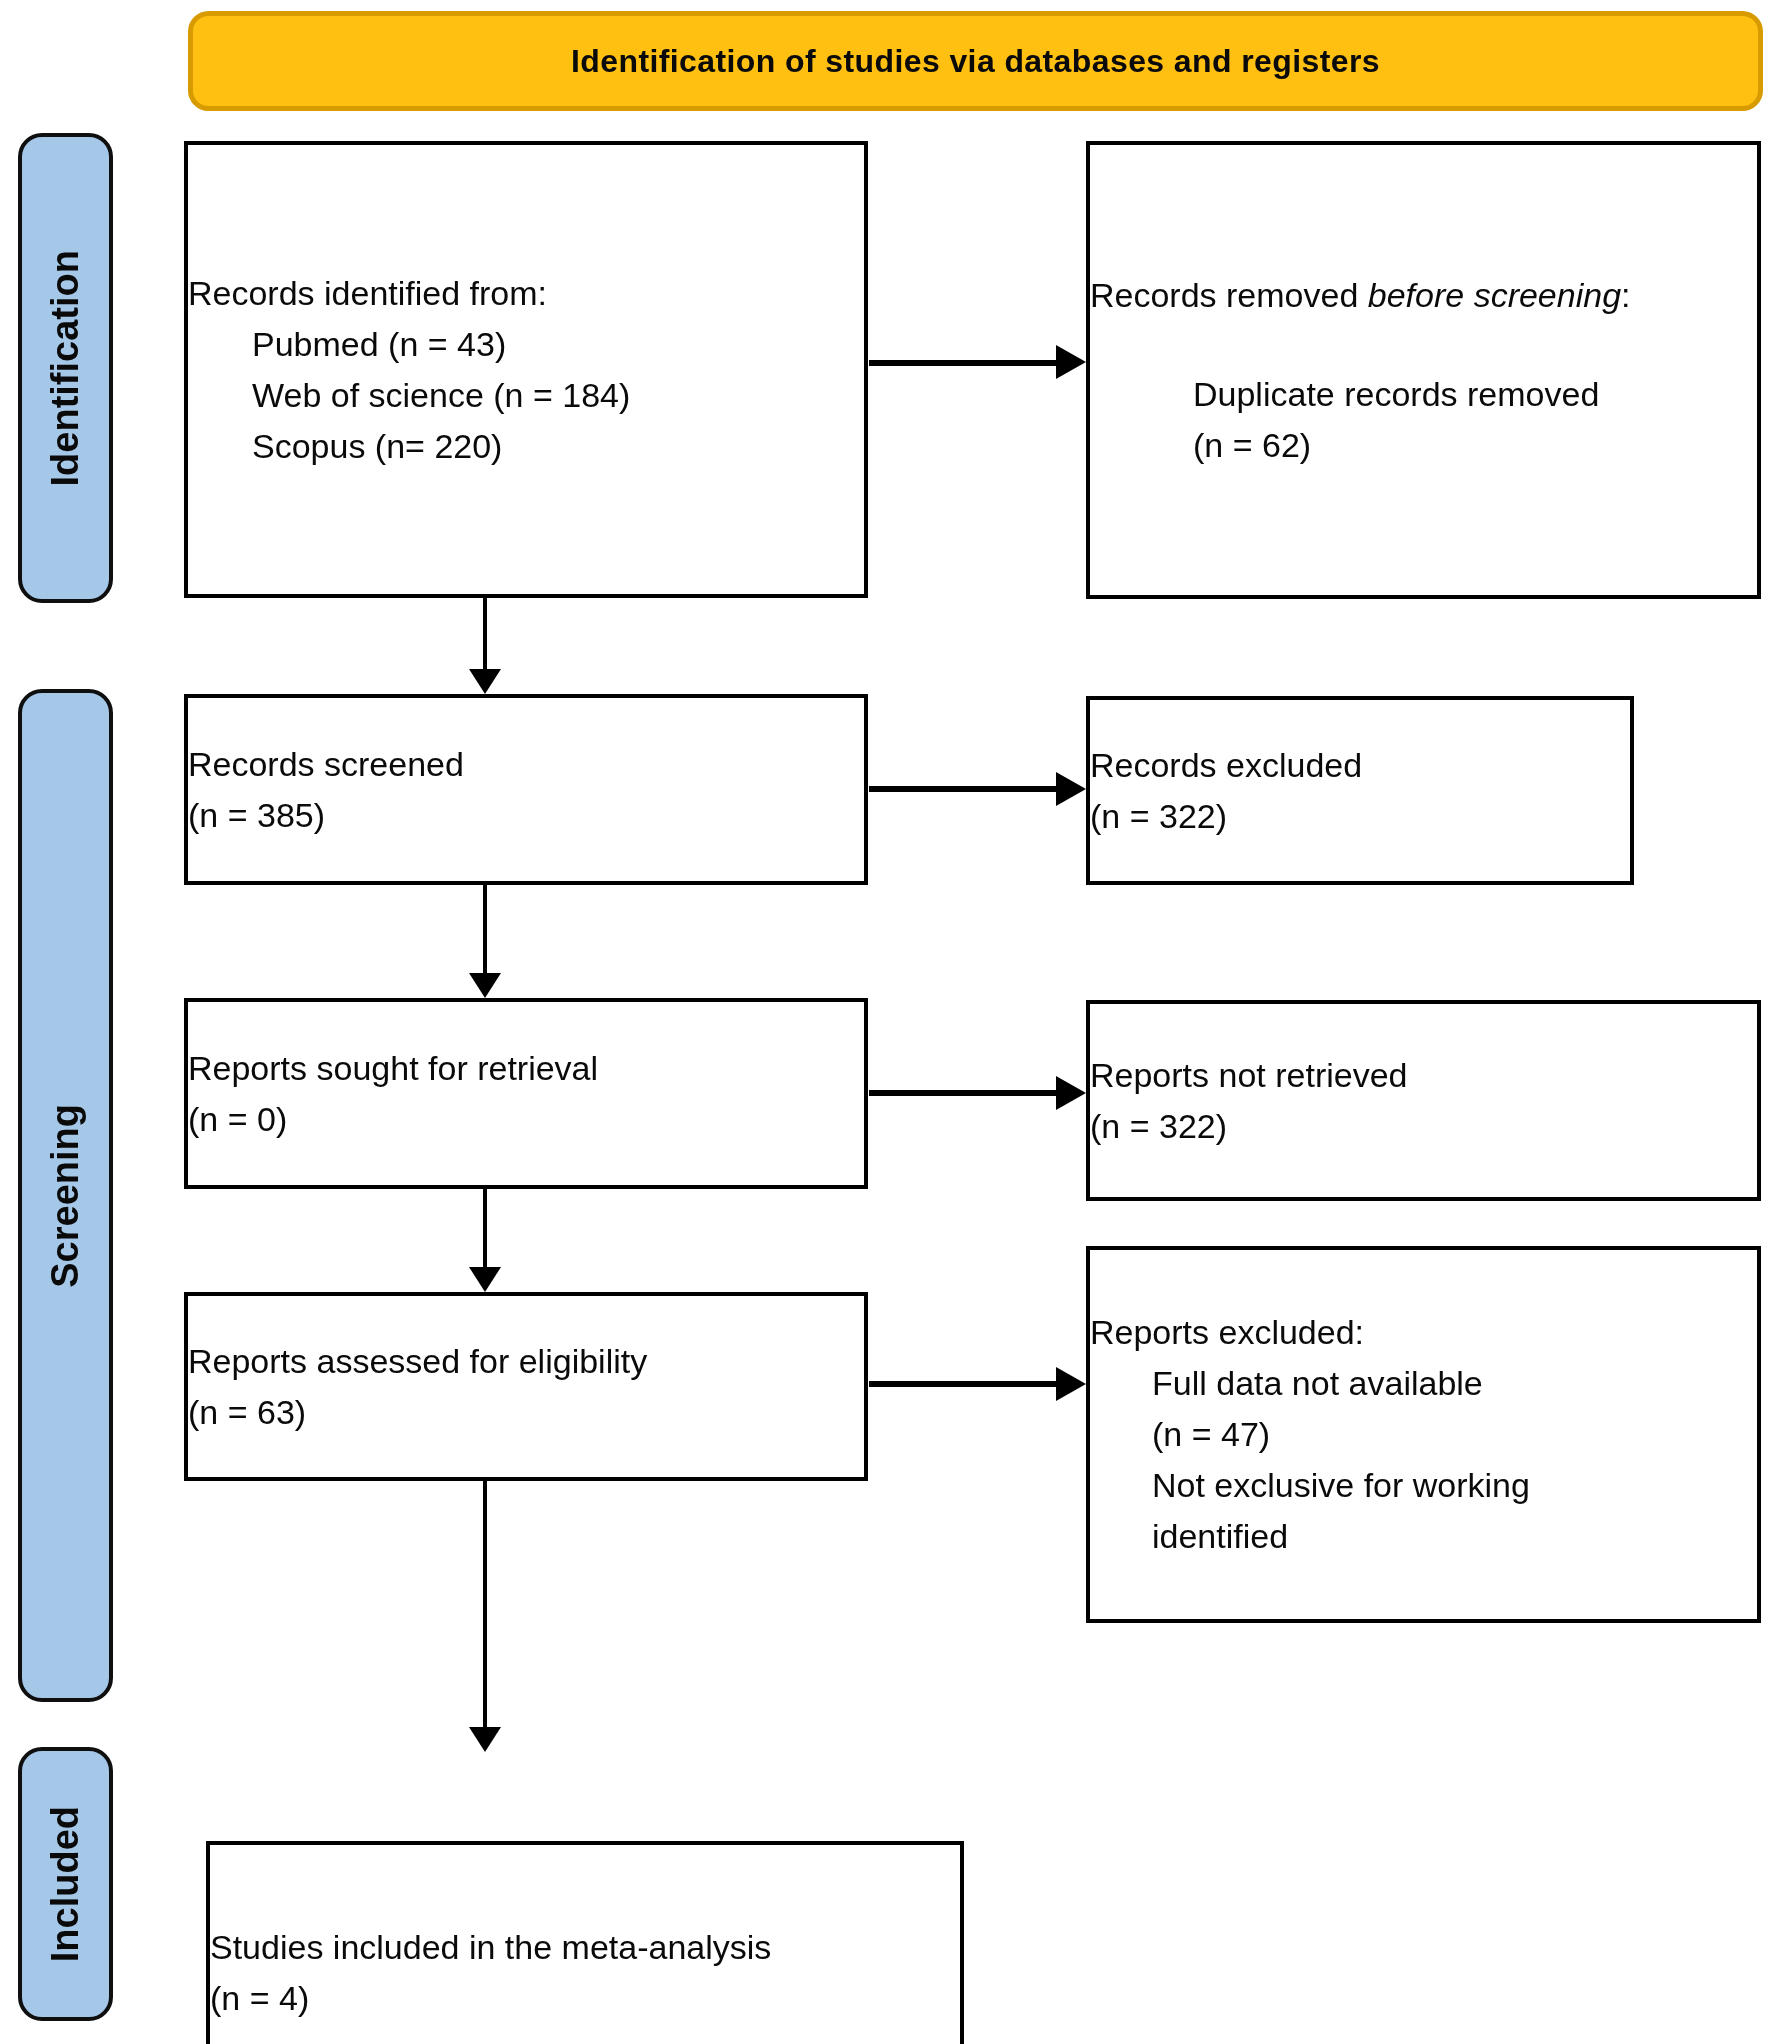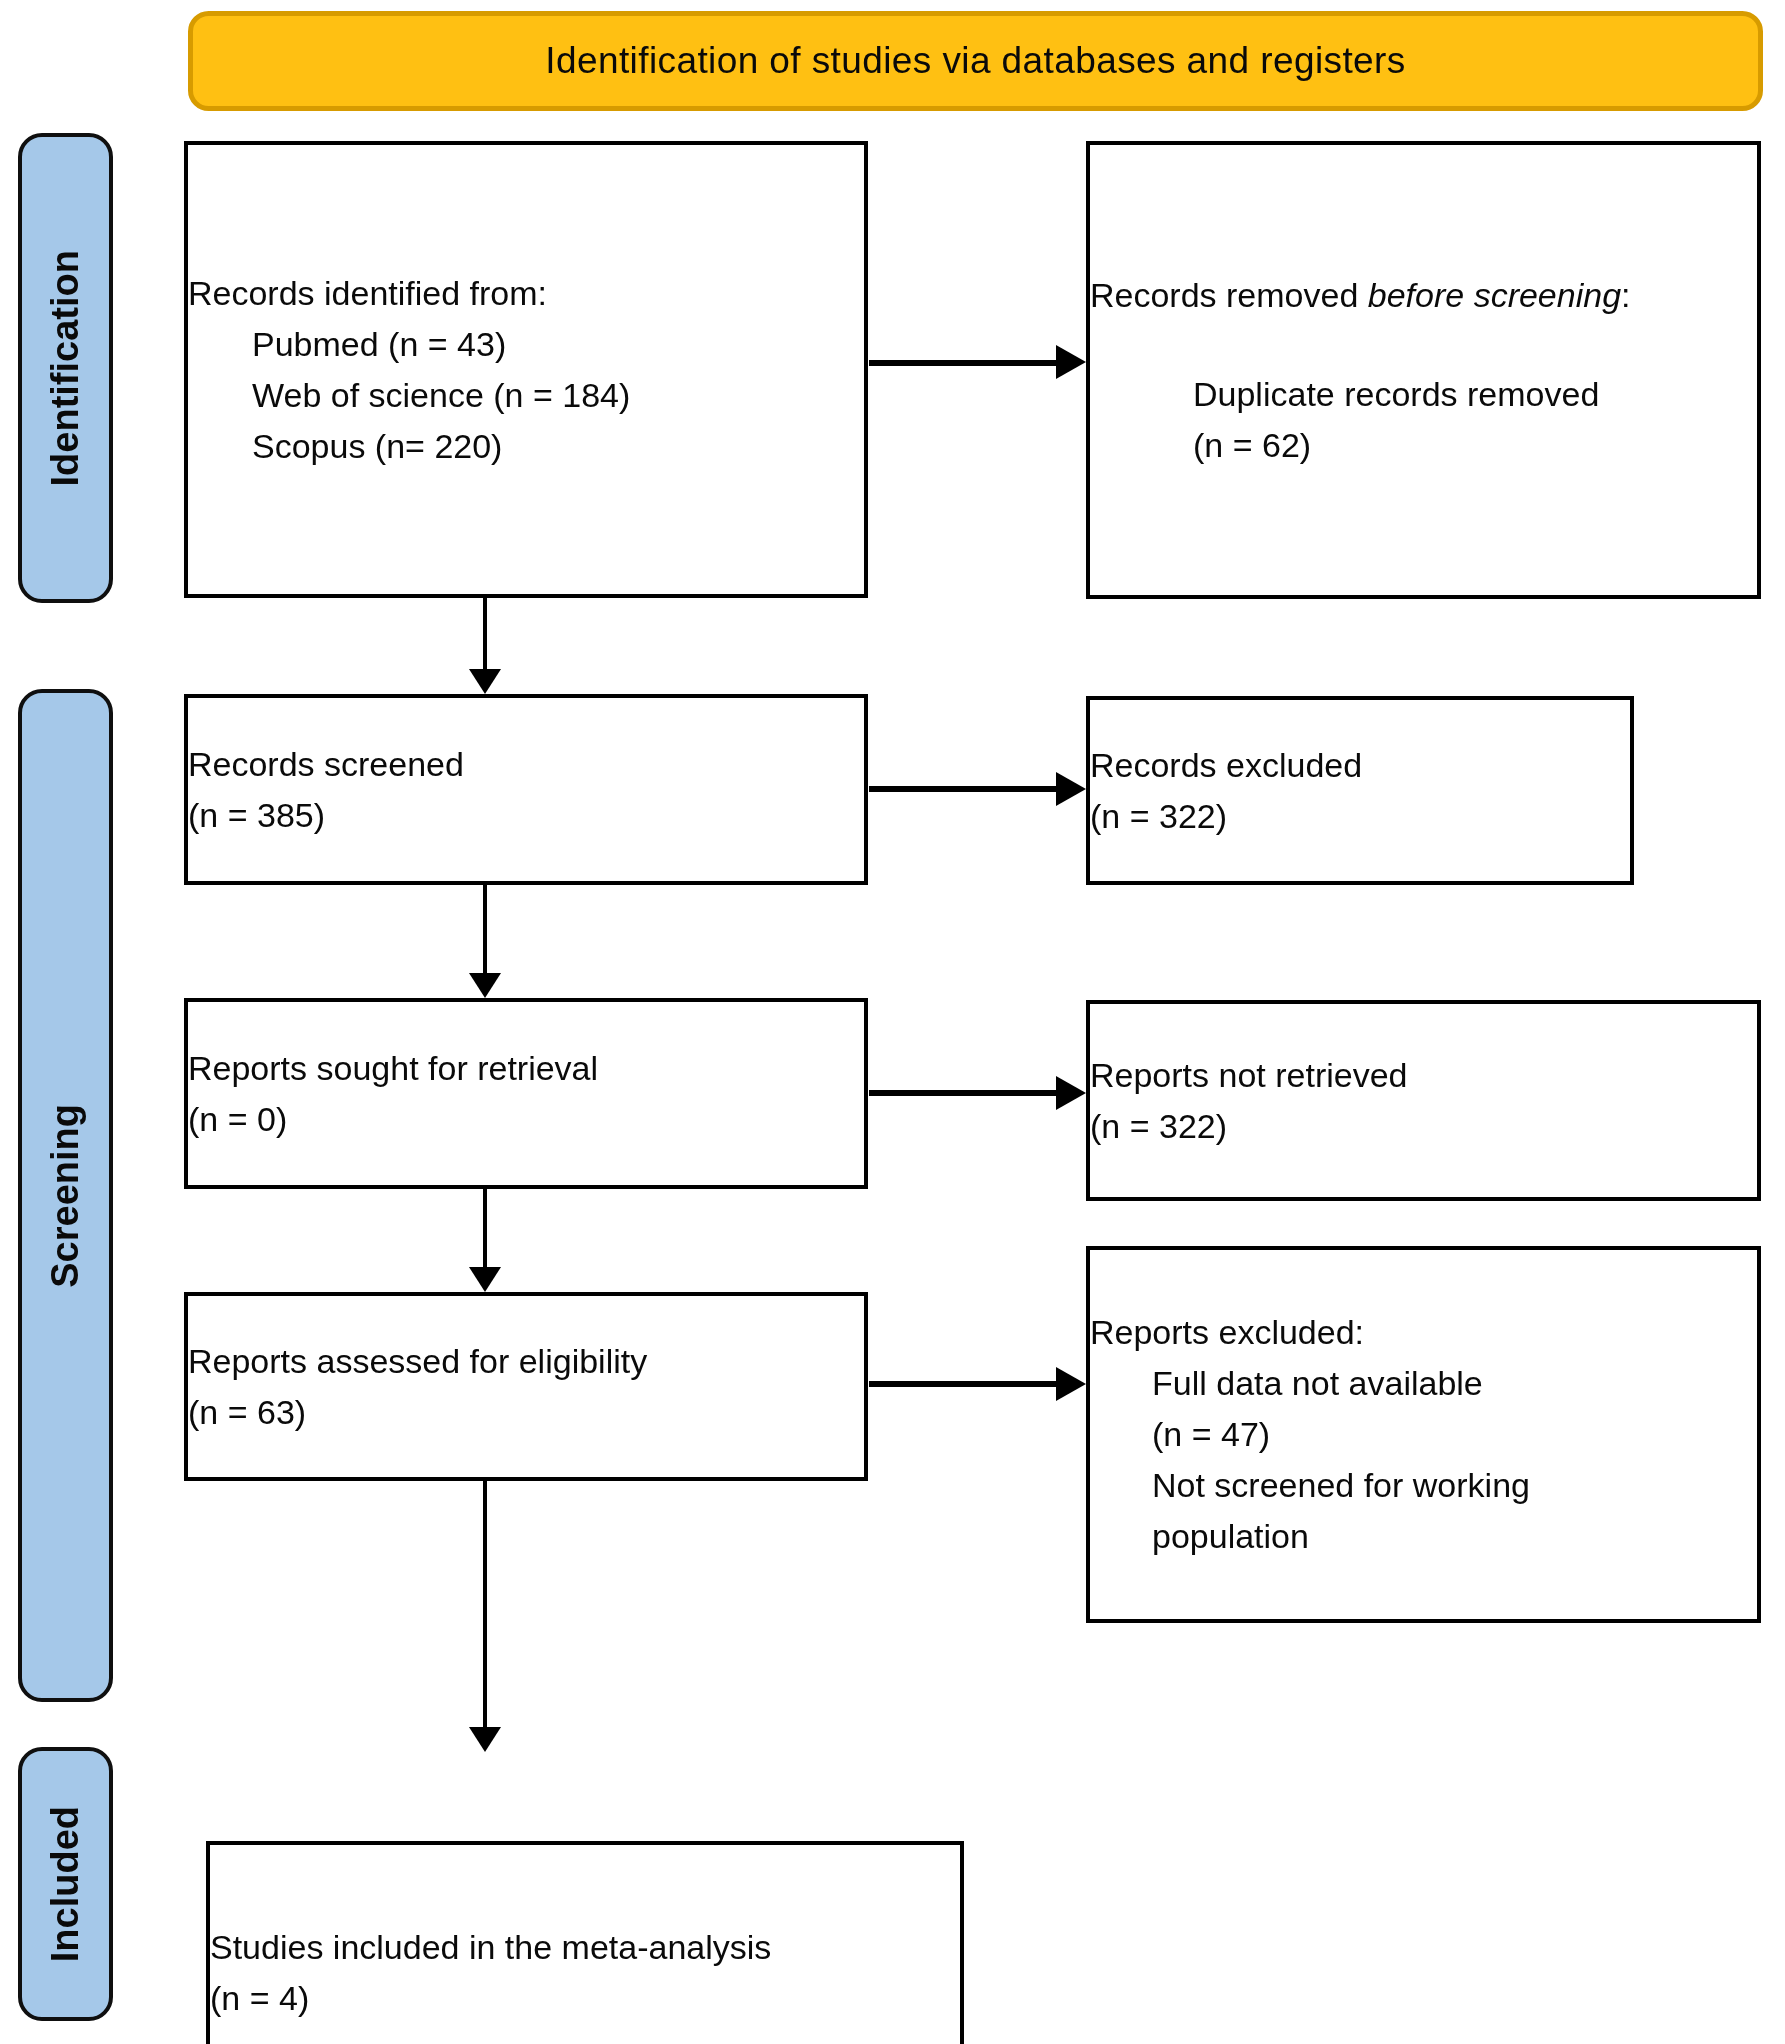--- a/index.html
+++ b/index.html
@@ -16,21 +16,21 @@
     position: absolute;
     left: 188px; top: 11px;
     width: 1575px; height: 100px;
     background: #FFC012;
     border: 5.6px solid #D79B00;
     border-radius: 20.6px;
     box-sizing: border-box;
     display: flex; align-items: center; justify-content: center;
   }
   #header-banner .title {
-    font-size: 37px; font-weight: normal; color: #0a0a0a;
+    font-size: 32px; font-weight: bold; color: #0a0a0a;
     letter-spacing: 0.4px;
   }
   
   .stage-bar {
     position: absolute;
     left: 17.5px; width: 95px;
     background: #A5C8E9;
     border: 4.8px solid #0f0f0f;
     border-radius: 24px;
     box-sizing: border-box;
@@ -160,21 +160,21 @@
       <div class="line">(n = 63)</div>
     </div>
   </div>
 
   <div class="flow-box" id="box-reports-excluded">
     <div class="pad">
       <div class="line">Reports excluded:</div>
       <div class="indent-items">
         <div class="item">Full data not available</div>
         <div class="item">(n = 47)</div>
-        <div class="item">Not screened for working population</div>
+        <div class="item">Not exclusive for working identified</div>
       </div>
     </div>
   </div>
 
   <div class="flow-box" id="box-studies-included">
     <div class="pad">
       <div class="line">Studies included in the meta-analysis</div>
       <div class="line">(n = 4)</div>
     </div>
   </div>

